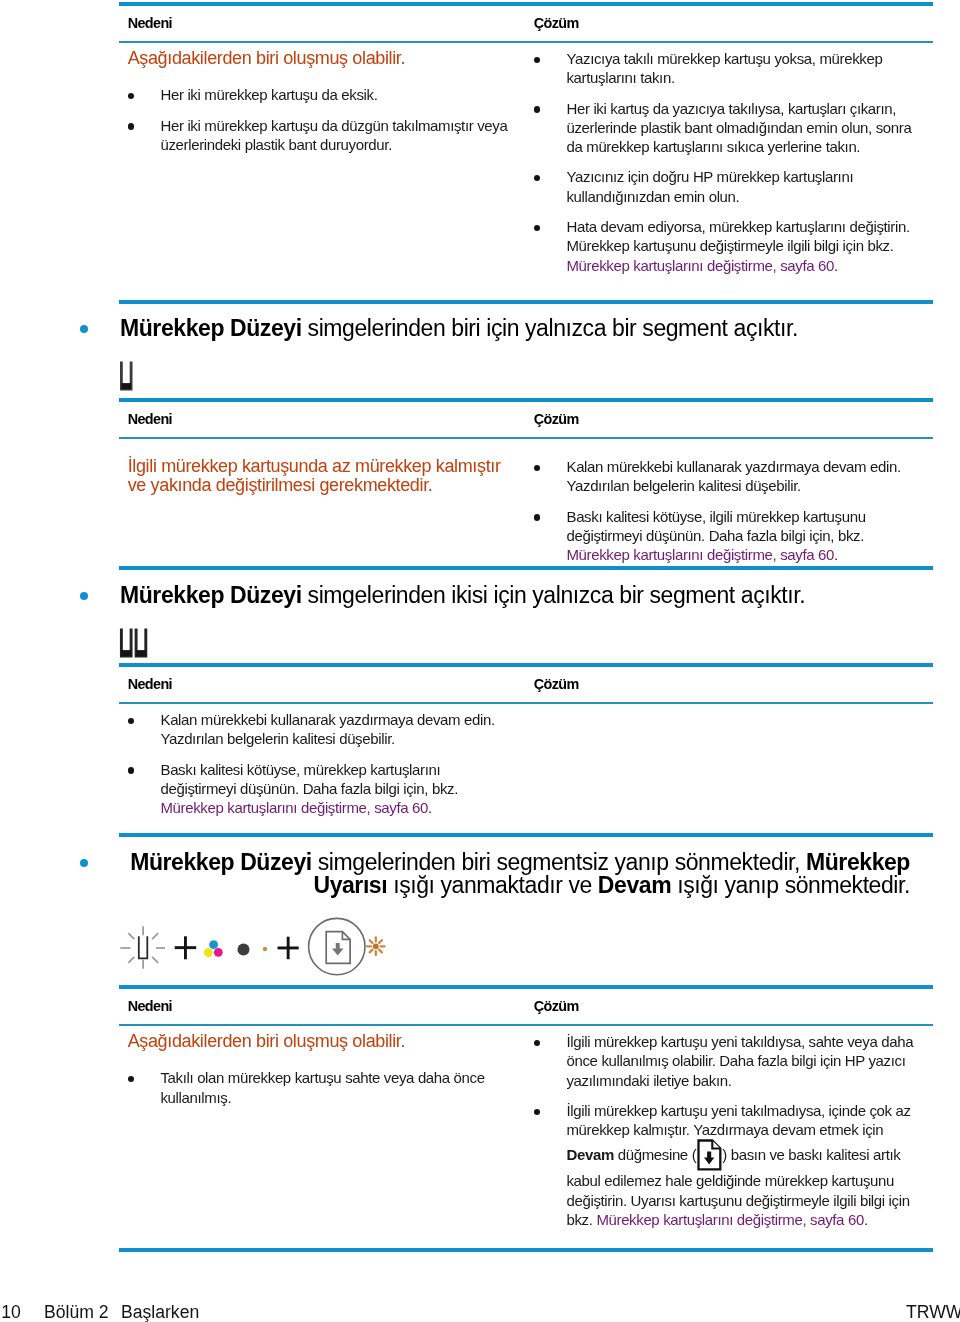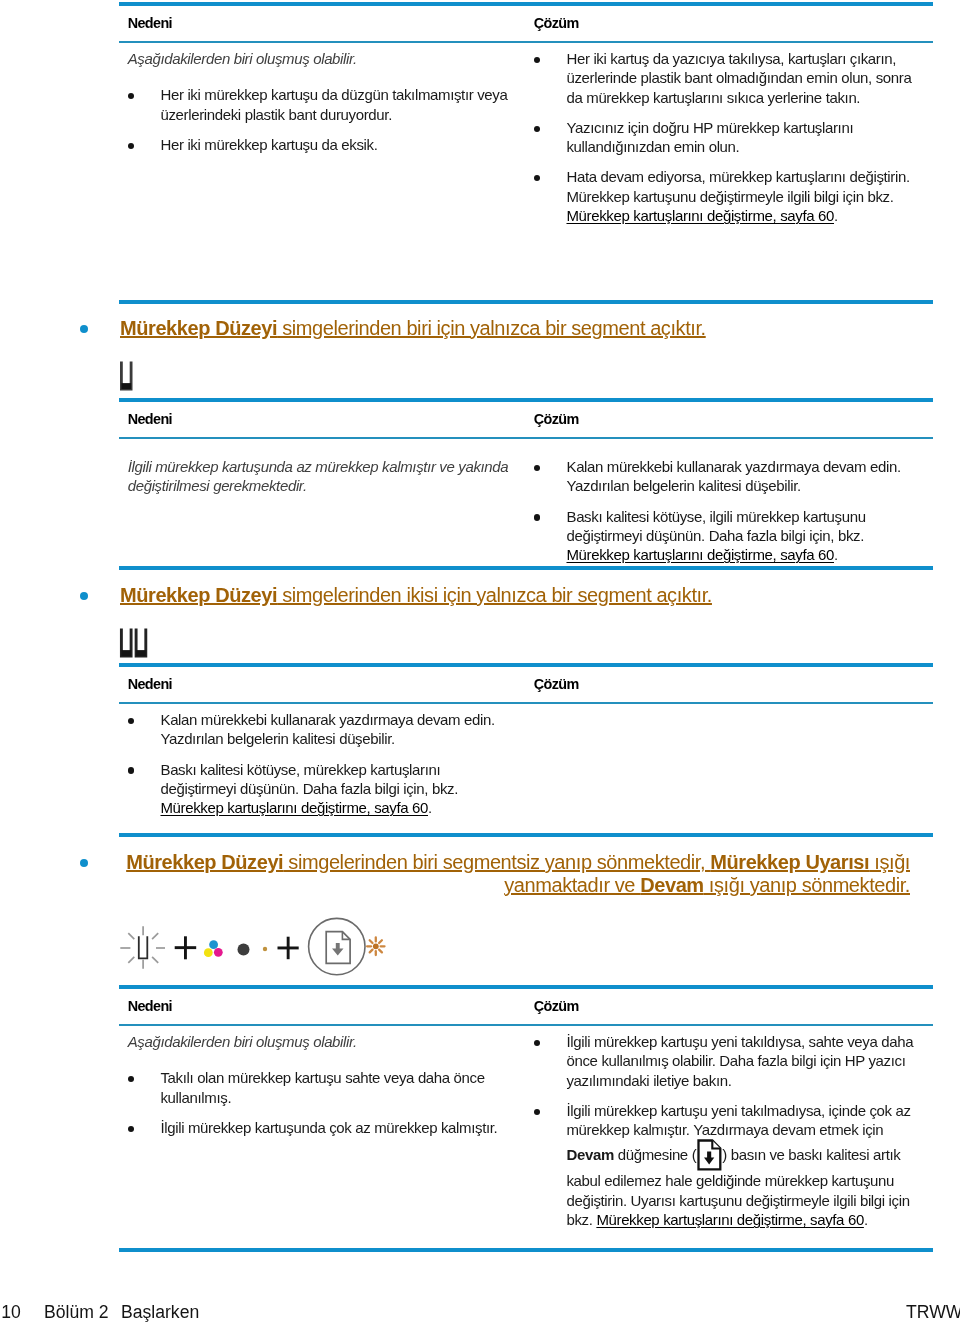--- a/index.html
+++ b/index.html
@@ -16,38 +16,38 @@
   .rule-thick { height:4px; background:#0f8fcc; width:814px; }
   .rule-thin  { height:2px; background:#2490bd; width:814px; }
 
   .row { display:flex; }
   .c1 { width:406px; box-sizing:border-box; padding-left:8.7px; padding-right:10px; }
   .c2 { width:408px; box-sizing:border-box; padding-left:8.7px; padding-right:12px; }
 
   .th { font-weight:bold; font-size:14.4px; letter-spacing:-0.62px; color:#000; }
 
   p { margin:0; }
-  .para { font-size:15px; letter-spacing:-0.36px; line-height:19.3px; color:#404040;font-style:italic; }
+  .para { font-size:18px; letter-spacing:-0.36px; line-height:19.3px; color:#c2410c; }
 
   ul.b { list-style:none; margin:0; padding:0; }
   ul.b > li { position:relative; padding-left:32.8px; font-size:15px; letter-spacing:-0.36px; line-height:19.3px; }
   ul.b > li::before {
     content:""; position:absolute; left:0.2px; top:7.8px;
     width:6.2px; height:6.2px; border-radius:50%; background:#131313;
   }
   ul.b > li + li { margin-top:11px; }
   p.para + ul.b { margin-top:17.1px; }
-  a.xref { color:#000000; text-decoration:underline; text-decoration-thickness:1px; text-underline-offset:2px; }
+  a.xref { color:#701a75; text-decoration-thickness:1px; text-underline-offset:2px; }
 
   .bb { position:absolute; }
   .bb::before {
     content:""; position:absolute; left:-40.5px; top:7.5px;
     width:8.6px; height:8.6px; border-radius:50%; background:#0f8fcc;
   }
-  .bb .t { font-size:20px; letter-spacing:-0.42px; line-height:23px; color:#a16207;text-decoration:underline; }
+  .bb .t { font-size:23px; letter-spacing:-0.42px; line-height:23px; color:#000000; }
   .bb b { font-weight:bold; }
 
   .footer { position:absolute; left:0; width:960px; font-size:17.6px; line-height:20px; color:#141414; }
   svg.inlineicon { vertical-align:-11.2px; margin:0 0.5px; }
 </style>
 </head>
 <body>
 
 <div class="page">
 
@@ -55,26 +55,27 @@
     <div class="rule-thick"></div>
     <div class="row" style="padding-top:7.5px; height:27.5px;">
       <div class="c1"><span class="th">Nedeni</span></div>
       <div class="c2"><span class="th">Çözüm</span></div>
     </div>
     <div class="rule-thin"></div>
     <div class="row" style="padding-top:6px;">
       <div class="c1">
         <p class="para">Aşağıdakilerden biri oluşmuş olabilir.</p>
         <ul class="b">
+          <li>Her iki mürekkep kartuşu da eksik.</li>
           <li>Her iki mürekkep kartuşu da düzgün takılmamıştır veya üzerlerindeki plastik bant duruyordur.</li>
-          <li>Her iki mürekkep kartuşu da eksik.</li>
-        </ul>
-      </div>
-      <div class="c2">
-        <ul class="b">
+        </ul>
+      </div>
+      <div class="c2">
+        <ul class="b">
+          <li>Yazıcıya takılı mürekkep kartuşu yoksa, mürekkep kartuşlarını takın.</li>
           <li>Her iki kartuş da yazıcıya takılıysa, kartuşları çıkarın, üzerlerinde plastik bant olmadığından emin olun, sonra da mürekkep kartuşlarını sıkıca yerlerine takın.</li>
           <li>Yazıcınız için doğru HP mürekkep kartuşlarını kullandığınızdan emin olun.</li>
           <li><span>Hata devam ediyorsa, mürekkep kartuşlarını değiştirin. Mürekkep kartuşunu değiştirmeyle ilgili bilgi için bkz. </span><a class="xref">Mürekkep kartuşlarını değiştirme, sayfa 60</a><span>.</span></li>
         </ul>
       </div>
     </div>
   </div>
   <div class="rule-thick" style="position:absolute; left:119px; top:300px;"></div>
 
   <div class="bb" style="left:120px; top:317px; width:800px;">
@@ -197,21 +198,20 @@
     <div class="row" style="padding-top:7.5px; height:27.5px;">
       <div class="c1"><span class="th">Nedeni</span></div>
       <div class="c2"><span class="th">Çözüm</span></div>
     </div>
     <div class="rule-thin"></div>
     <div class="row" style="padding-top:6px;">
       <div class="c1">
         <p class="para">Aşağıdakilerden biri oluşmuş olabilir.</p>
         <ul class="b">
           <li>Takılı olan mürekkep kartuşu sahte veya daha önce kullanılmış.</li>
-          <li>İlgili mürekkep kartuşunda çok az mürekkep kalmıştır.</li>
         </ul>
       </div>
       <div class="c2">
         <ul class="b">
           <li>İlgili mürekkep kartuşu yeni takıldıysa, sahte veya daha önce kullanılmış olabilir. Daha fazla bilgi için HP yazıcı yazılımındaki iletiye bakın.</li>
           <li><span>İlgili mürekkep kartuşu yeni takılmadıysa, içinde çok az mürekkep kalmıştır. Yazdırmaya devam etmek için </span><b>Devam</b><span> düğmesine (</span><svg class="inlineicon" width="25" height="32" viewBox="0 0 25 32">
                 <path d="M1.5 1.5 L15.3 1.5 L23.3 9.5 L23.3 30.3 L1.5 30.3 Z" fill="#fff" stroke="#111" stroke-width="2.3" stroke-linejoin="miter"></path>
                 <path d="M15.3 1.5 L15.3 9.5 L23.3 9.5" fill="#fff" stroke="#111" stroke-width="2.1" stroke-linejoin="miter"></path>
                 <path d="M10.1 12.6 L14.2 12.6 L14.2 18.6 L17.3 18.6 L12.15 25.6 L7 18.6 L10.1 18.6 Z" fill="#111"></path>
               </svg><span>) basın ve baskı kalitesi artık kabul edilemez hale geldiğinde mürekkep kartuşunu değiştirin. Uyarısı kartuşunu değiştirmeyle ilgili bilgi için bkz. </span><a class="xref">Mürekkep kartuşlarını değiştirme, sayfa 60</a><span>.</span></li>

